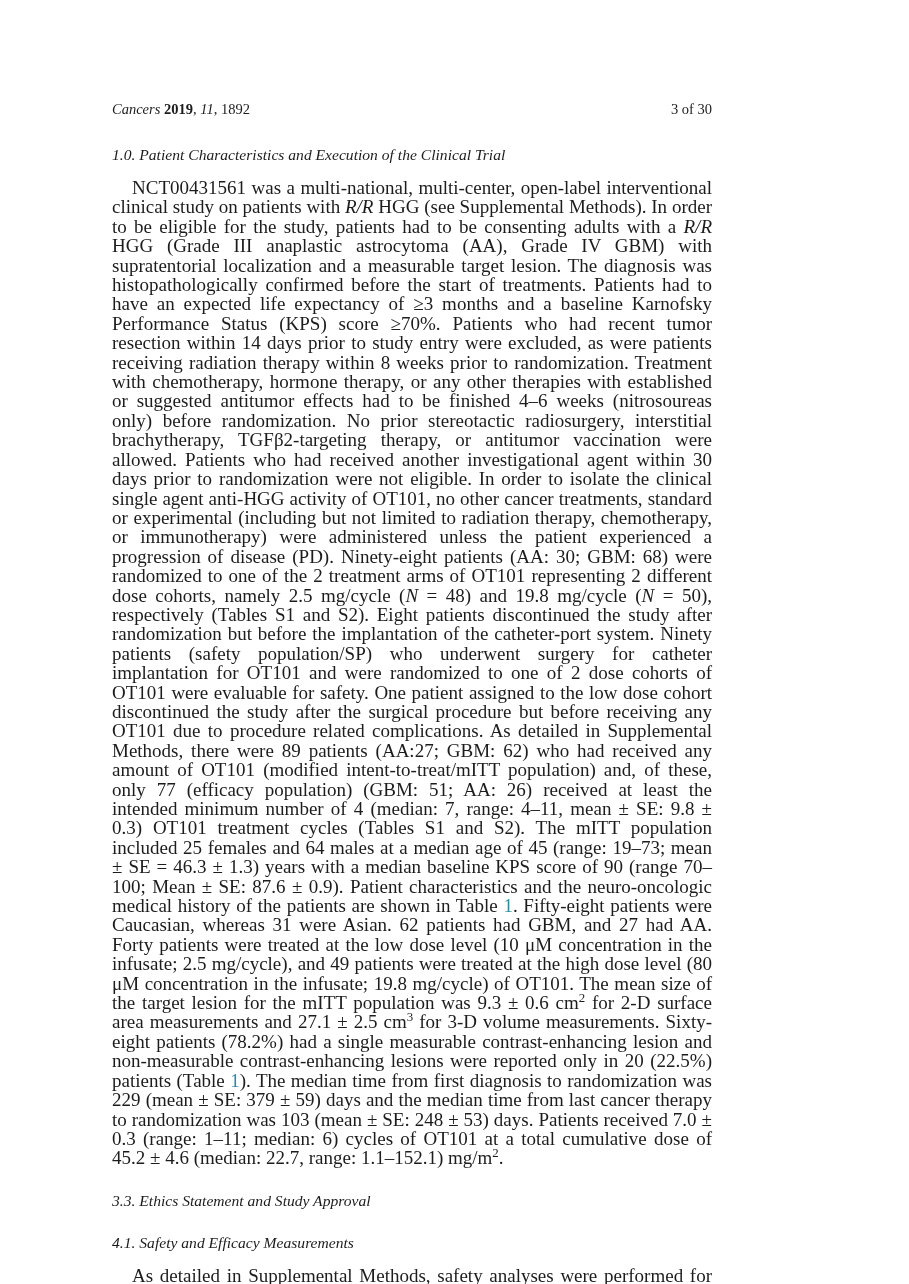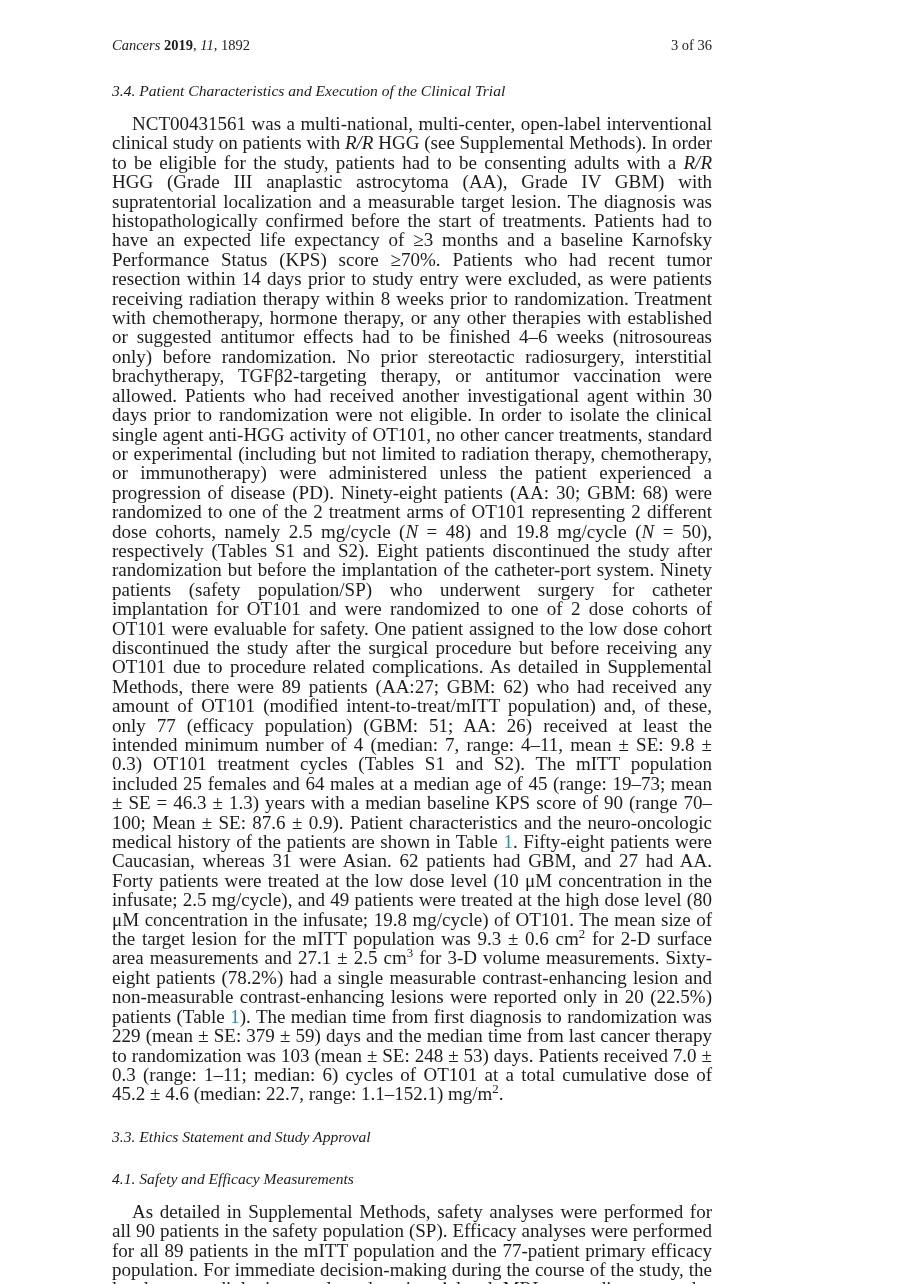--- a/index.html
+++ b/index.html
@@ -2,21 +2,21 @@
 <html style="--link-color: #2d8c9e; --text-color: #1c1c1c;"><head>
 <meta charset="utf-8">
 <style>
   :root { --link-color:#2d8c9e; --text-color:#1c1c1c; }
   html,body { margin:0; padding:0; background:#ffffff; }
   .page {
     position:relative;
     width:824px; height:1284px;
     background:#ffffff;
     box-sizing:border-box;
-    padding:36px 112px 0 112px;
+    padding:100px 112px 0 112px;
     font-family:"Liberation Serif","DejaVu Serif",serif;
     color:var(--text-color);
     overflow:hidden;
   }
   .page-header {
     display:flex; justify-content:space-between; align-items:baseline;
     font-size:14.5px; line-height:18px;
   }
   .section-heading {
     font-style:italic; font-weight:normal;
@@ -34,26 +34,26 @@
   .link { color:var(--link-color); }
   .sup { font-size:68%; vertical-align:super; line-height:0; }
 </style>
 </head>
 <body>
 
 <div class="page">
 
   <div class="page-header">
     <span><span class="italic">Cancers </span><span class="bold">2019</span><span>, </span><span class="italic">11</span><span>, 1892</span></span>
-    <span>3 of 36</span>
+    <span>3 of 30</span>
   </div>
 
   <main>
 
-    <h2 class="section-heading">3.4. Patient Characteristics and Execution of the Clinical Trial</h2>
+    <h2 class="section-heading">1.0. Patient Characteristics and Execution of the Clinical Trial</h2>
     <p class="body-para"><span>NCT00431561 was a multi-national, multi-center, open-label interventional clinical study on patients with </span><span class="italic">R/R</span><span> HGG (see Supplemental Methods). In order to be eligible for the study, patients had to be consenting adults with a </span><span class="italic">R/R</span><span> HGG (Grade III anaplastic astrocytoma (AA), Grade IV GBM) with supratentorial localization and a measurable target lesion. The diagnosis was histopathologically confirmed before the start of treatments. Patients had to have an expected life expectancy of ≥3 months and a baseline Karnofsky Performance Status (KPS) score ≥70%. Patients who had recent tumor resection within 14 days prior to study entry were excluded, as were patients receiving radiation therapy within 8 weeks prior to randomization. Treatment with chemotherapy, hormone therapy, or any other therapies with established or suggested antitumor effects had to be finished 4–6 weeks (nitrosoureas only) before randomization. No prior stereotactic radiosurgery, interstitial brachytherapy, TGFβ2-targeting therapy, or antitumor vaccination were allowed. Patients who had received another investigational agent within 30 days prior to randomization were not eligible. In order to isolate the clinical single agent anti-HGG activity of OT101, no other cancer treatments, standard or experimental (including but not limited to radiation therapy, chemotherapy, or immunotherapy) were administered unless the patient experienced a progression of disease (PD). Ninety-eight patients (AA: 30; GBM: 68) were randomized to one of the 2 treatment arms of OT101 representing 2 different dose cohorts, namely 2.5 mg/cycle (</span><span class="italic">N</span><span> = 48) and 19.8 mg/cycle (</span><span class="italic">N</span><span> = 50), respectively (Tables S1 and S2). Eight patients discontinued the study after randomization but before the implantation of the catheter-port system. Ninety patients (safety population/SP) who underwent surgery for catheter implantation for OT101 and were randomized to one of 2 dose cohorts of OT101 were evaluable for safety. One patient assigned to the low dose cohort discontinued the study after the surgical procedure but before receiving any OT101 due to procedure related complications. As detailed in Supplemental Methods, there were 89 patients (AA:27; GBM: 62) who had received any amount of OT101 (modified intent-to-treat/mITT population) and, of these, only 77 (efficacy population) (GBM: 51; AA: 26) received at least the intended minimum number of 4 (median: 7, range: 4–11, mean ± SE: 9.8 ± 0.3) OT101 treatment cycles (Tables S1 and S2). The mITT population included 25 females and 64 males at a median age of 45 (range: 19–73; mean ± SE = 46.3 ± 1.3) years with a median baseline KPS score of 90 (range 70–100; Mean ± SE: 87.6 ± 0.9). Patient characteristics and the neuro-oncologic medical history of the patients are shown in Table </span><span class="link">1</span><span>. Fifty-eight patients were Caucasian, whereas 31 were Asian. 62 patients had GBM, and 27 had AA. Forty patients were treated at the low dose level (10 μM concentration in the infusate; 2.5 mg/cycle), and 49 patients were treated at the high dose level (80 μM concentration in the infusate; 19.8 mg/cycle) of OT101. The mean size of the target lesion for the mITT population was 9.3 ± 0.6 cm</span><span class="sup">2</span><span> for 2-D surface area measurements and 27.1 ± 2.5 cm</span><span class="sup">3</span><span> for 3-D volume measurements. Sixty-eight patients (78.2%) had a single measurable contrast-enhancing lesion and non-measurable contrast-enhancing lesions were reported only in 20 (22.5%) patients (Table </span><span class="link">1</span><span>). The median time from first diagnosis to randomization was 229 (mean ± SE: 379 ± 59) days and the median time from last cancer therapy to randomization was 103 (mean ± SE: 248 ± 53) days. Patients received 7.0 ± 0.3 (range: 1–11; median: 6) cycles of OT101 at a total cumulative dose of 45.2 ± 4.6 (median: 22.7, range: 1.1–152.1) mg/m</span><span class="sup">2</span><span>.</span></p>
 
     <h2 class="section-heading tight">3.3. Ethics Statement and Study Approval</h2>
 
     <h2 class="section-heading tight">4.1. Safety and Efficacy Measurements</h2>
     <p class="body-para"><span>As detailed in Supplemental Methods, safety analyses were performed for all 90 patients in the safety population (SP). Efficacy analyses were performed for all 89 patients in the mITT population and the 77-patient primary efficacy population. For immediate decision-making during the course of the study, the local neuroradiologists evaluated patients’ local MRIs according to study-specific procedures</span></p>
 
   </main>
 
 </div>

